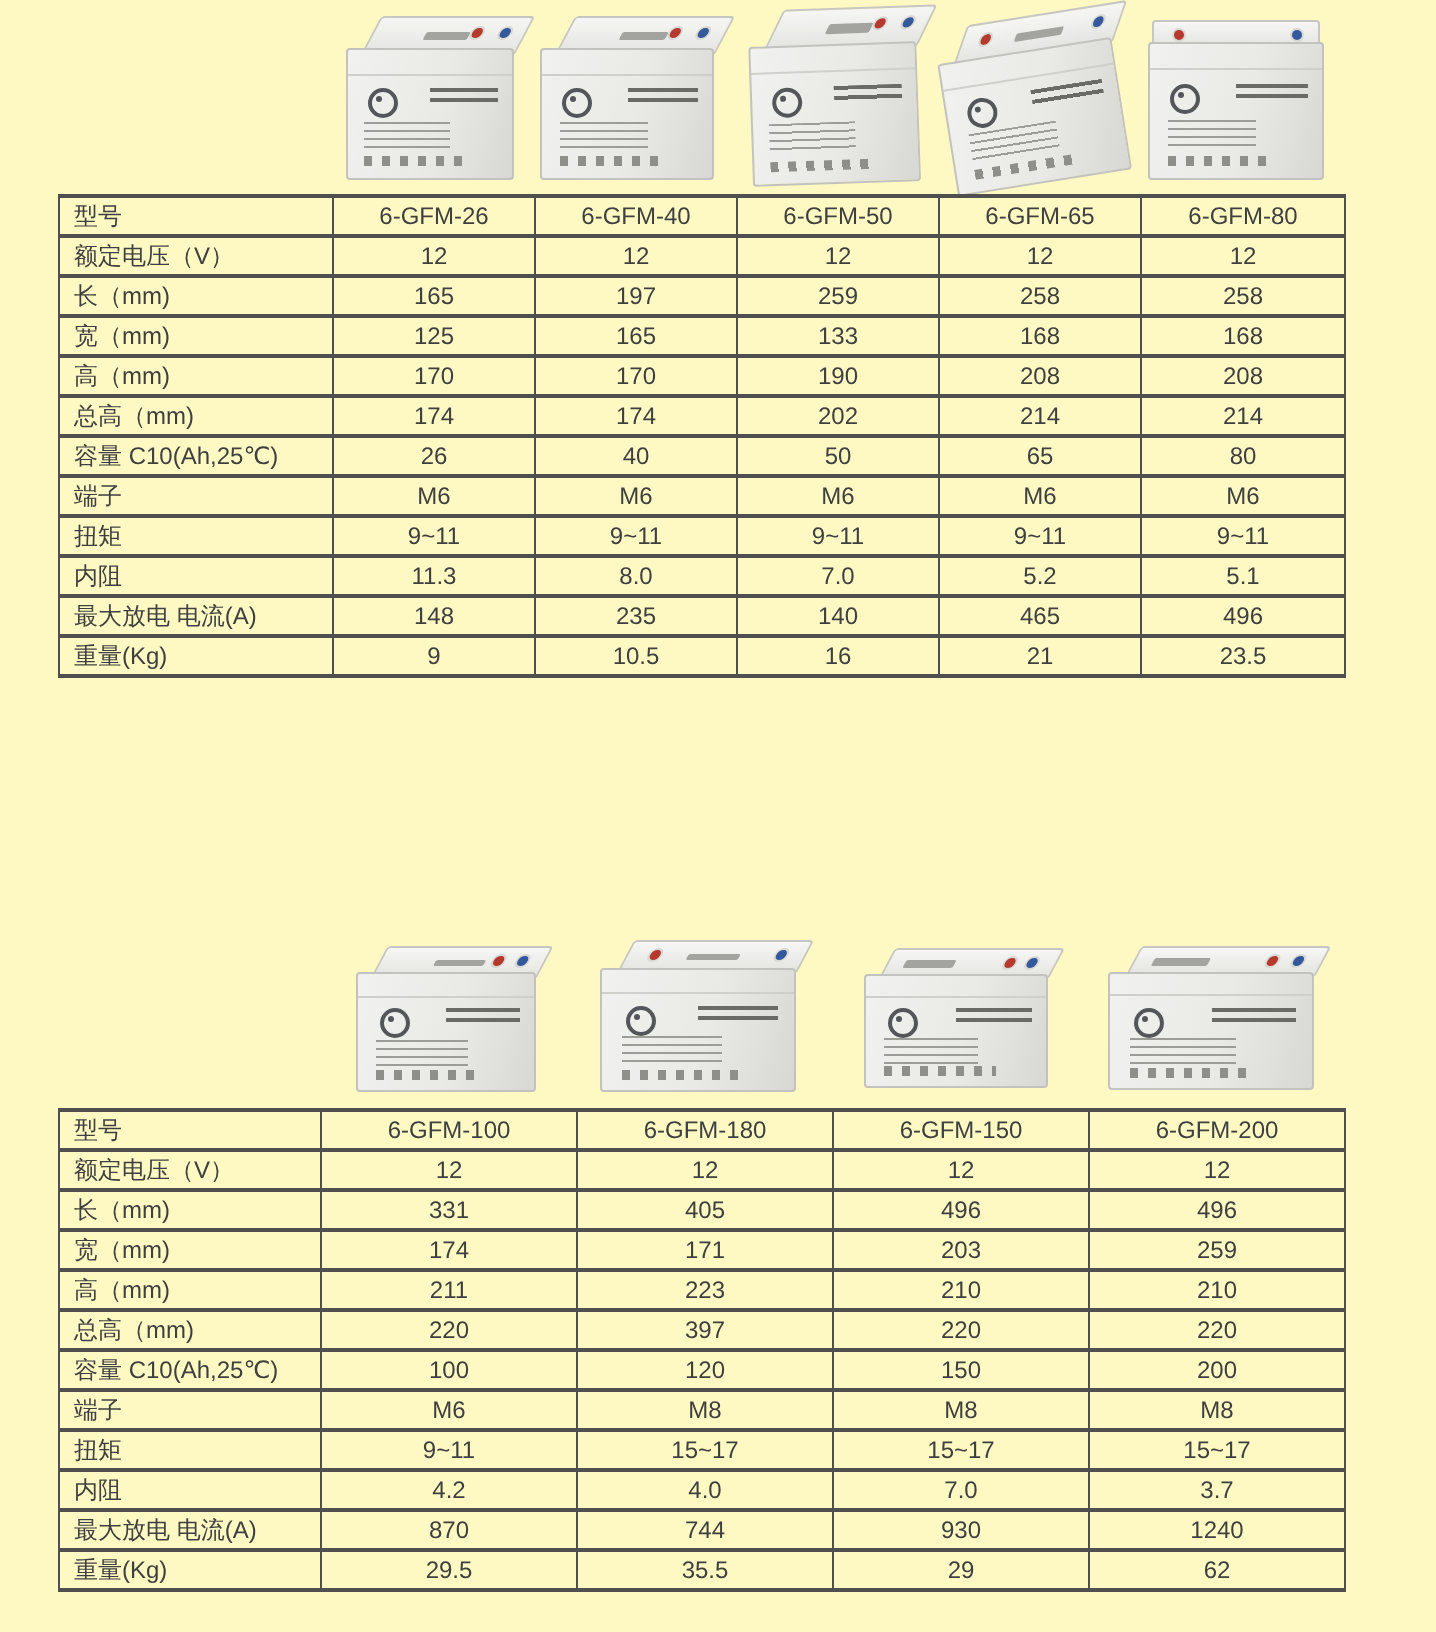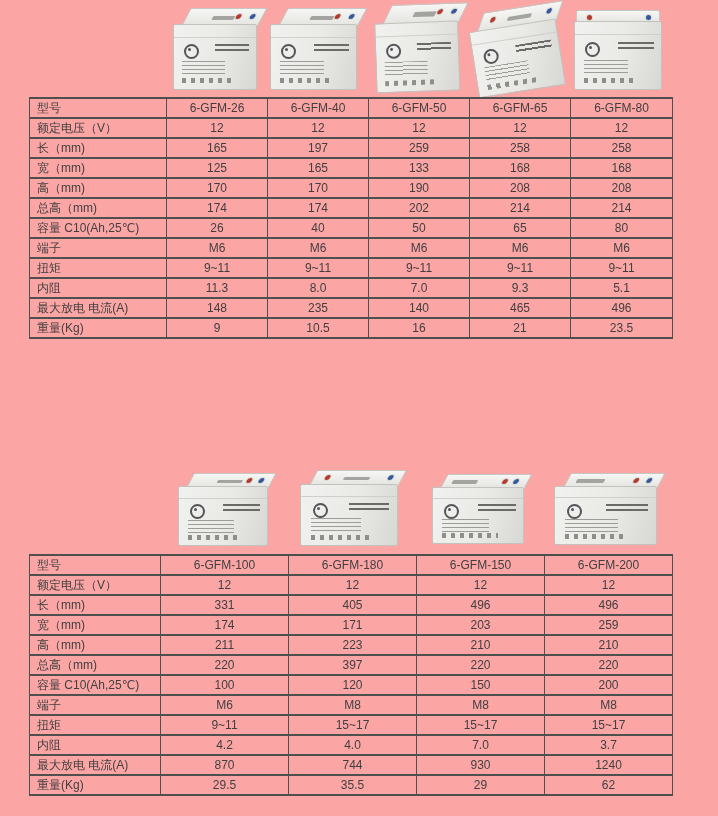--- a/index.html
+++ b/index.html
@@ -5,21 +5,21 @@
   html, body {
     margin: 0;
     padding: 0;
     background: #ffffff;
     font-family: "Liberation Sans", "DejaVu Sans", sans-serif;
   }
   .page {
     position: relative;
     width: 718px;
     height: 816px;
-    background: #fca5a5;
+    background: #fef9c3;
     overflow: hidden;
   }
 
   
   table.spec {
     position: absolute;
     border-collapse: collapse;
     table-layout: fixed;
     color: #3f3f3f;
     font-size: 12px;
@@ -289,21 +289,21 @@
           <td>9~11</td>
           <td>9~11</td>
           <td>9~11</td>
           <td>9~11</td>
         </tr>
         <tr>
           <th class="rowlabel">内阻</th>
           <td>11.3</td>
           <td>8.0</td>
           <td>7.0</td>
-          <td>9.3</td>
+          <td>5.2</td>
           <td>5.1</td>
         </tr>
         <tr>
           <th class="rowlabel">最大放电 电流(A)</th>
           <td>148</td>
           <td>235</td>
           <td>140</td>
           <td>465</td>
           <td>496</td>
         </tr>

